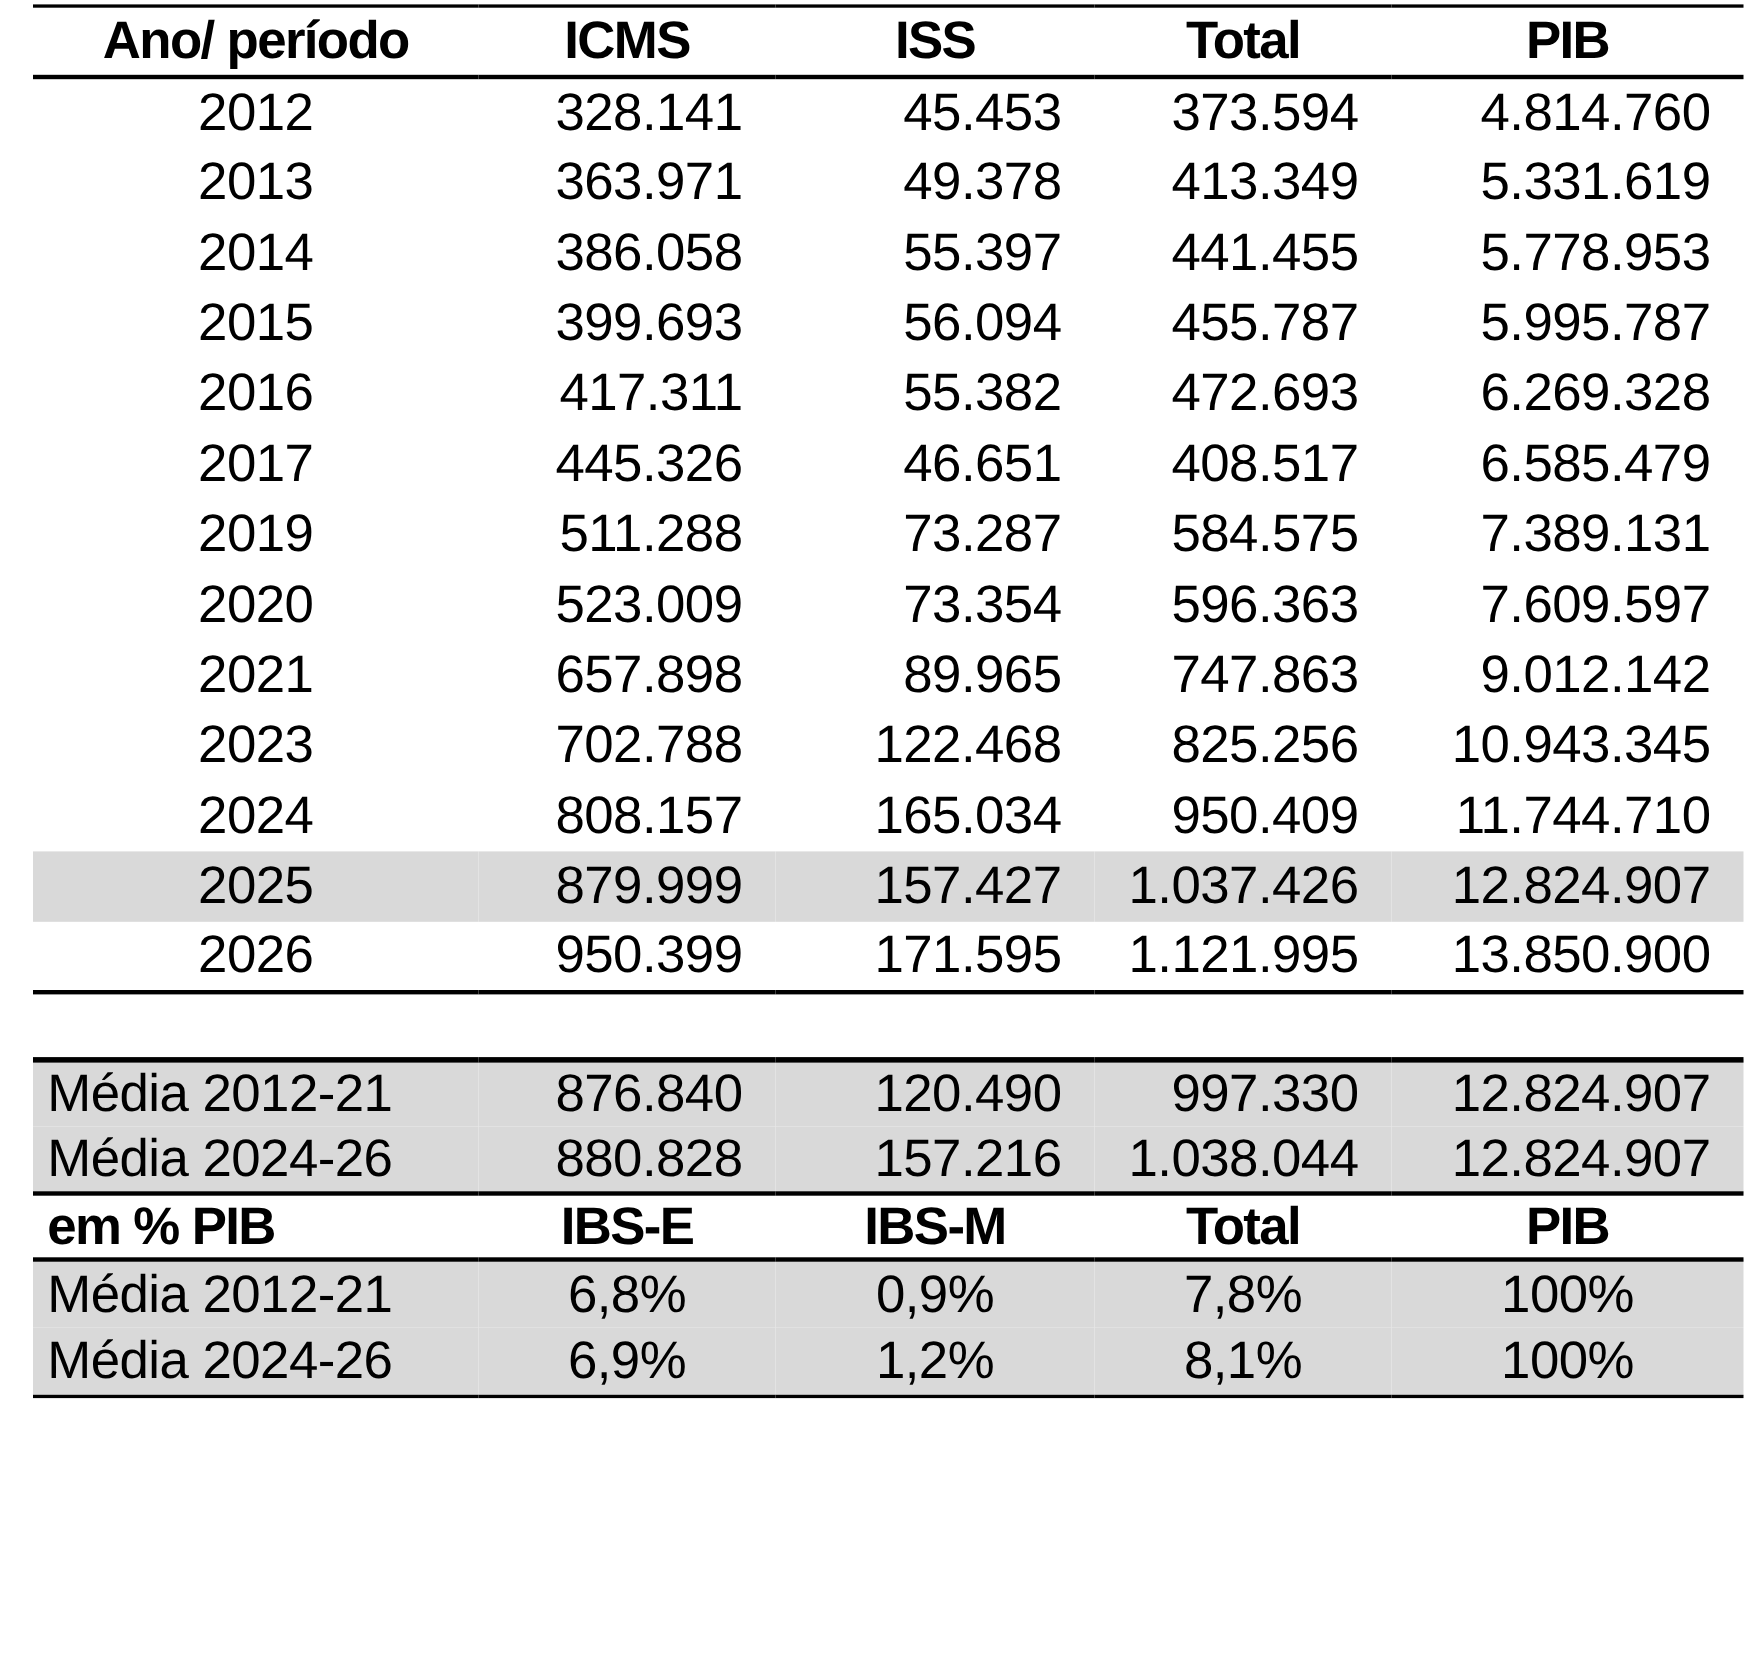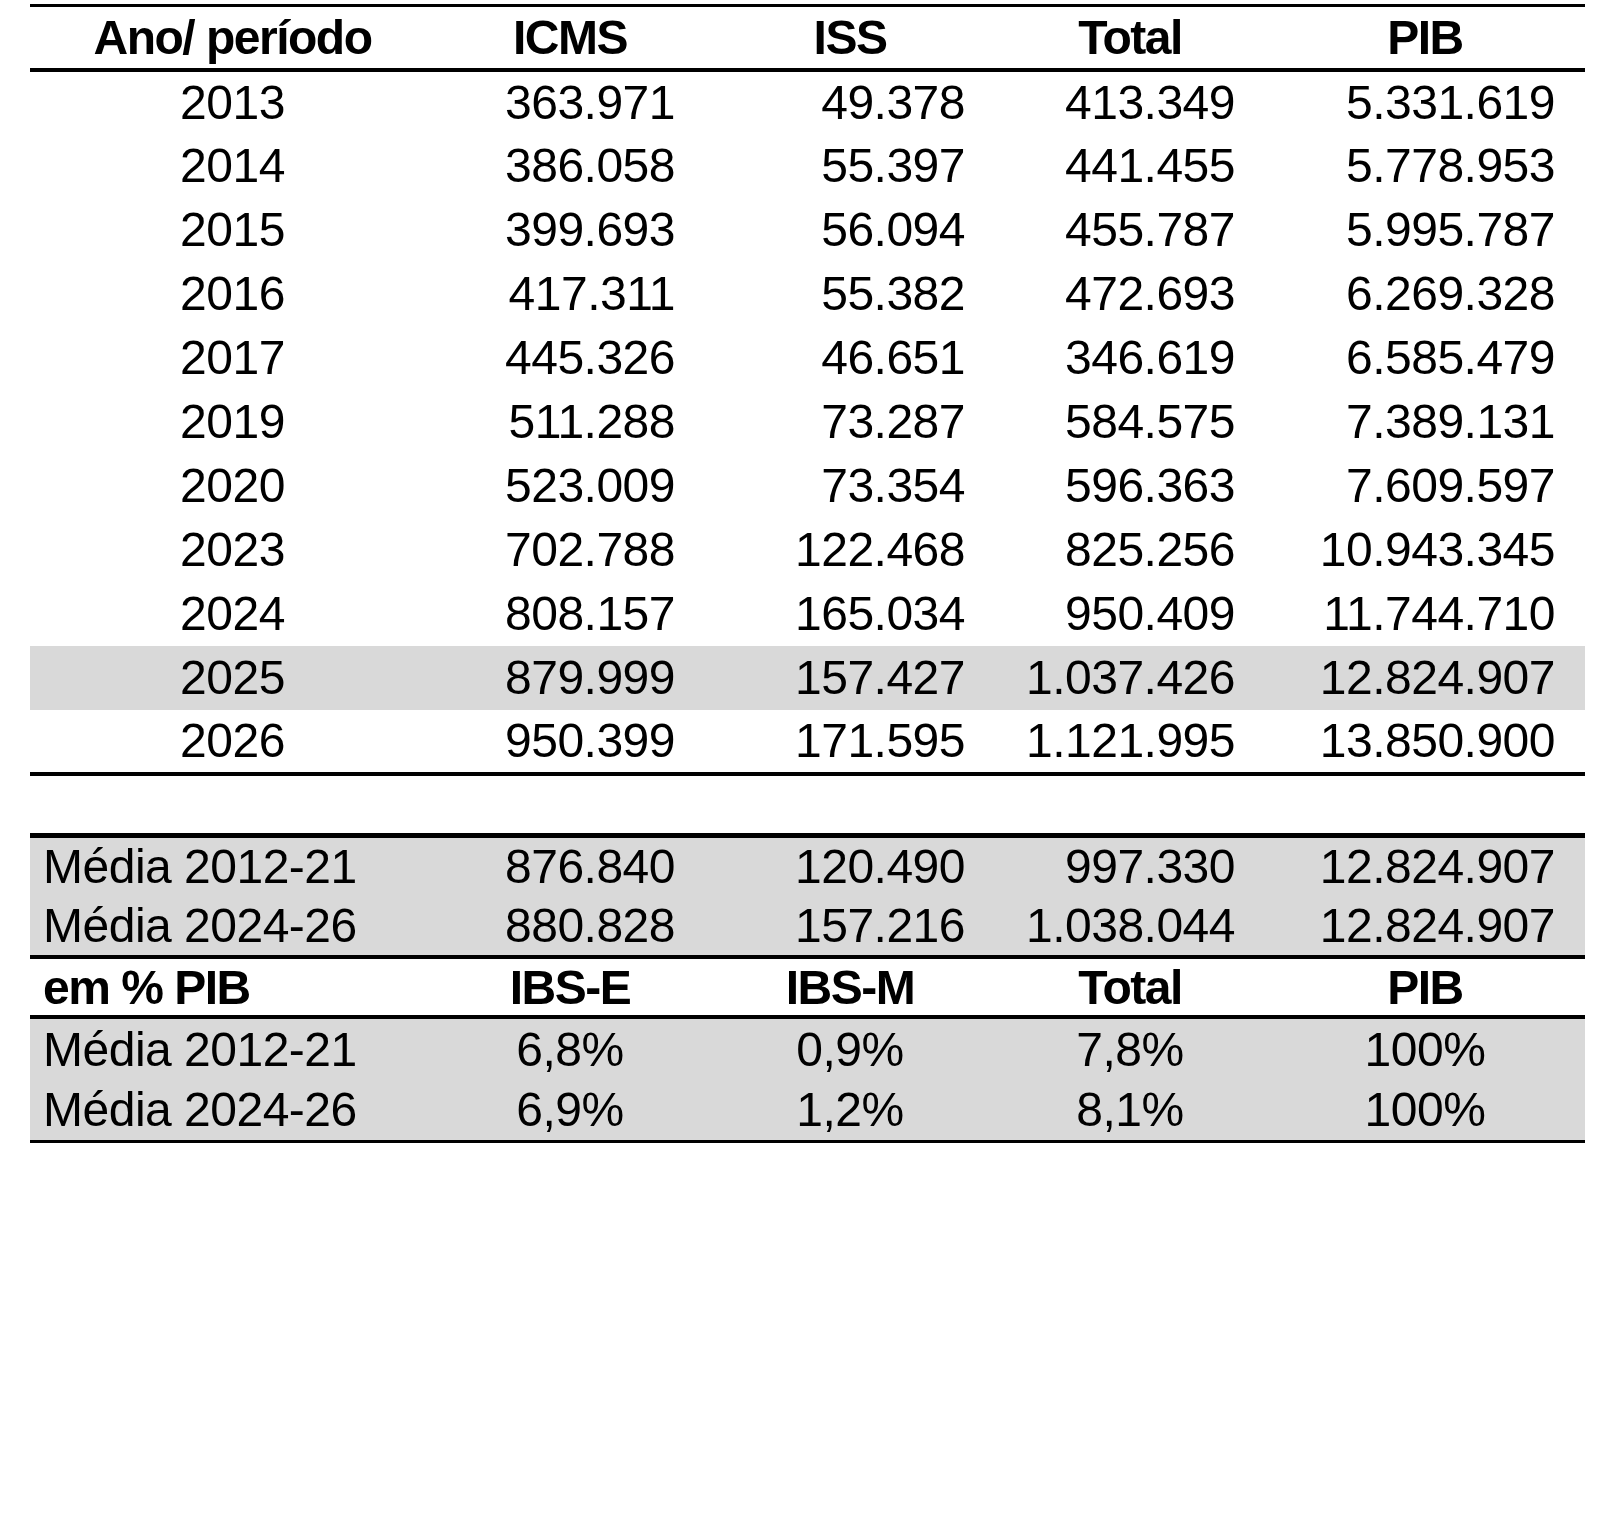--- a/index.html
+++ b/index.html
@@ -79,20 +79,27 @@
     <tr>
       <th>Ano/ período</th>
       <th>ICMS</th>
       <th>ISS</th>
       <th>Total</th>
       <th>PIB</th>
     </tr>
   </thead>
   <tbody>
     <tr>
+      <td class="year">2012</td>
+      <td class="num">328.141</td>
+      <td class="num">45.453</td>
+      <td class="num">373.594</td>
+      <td class="num">4.814.760</td>
+    </tr>
+    <tr>
       <td class="year">2013</td>
       <td class="num">363.971</td>
       <td class="num">49.378</td>
       <td class="num">413.349</td>
       <td class="num">5.331.619</td>
     </tr>
     <tr>
       <td class="year">2014</td>
       <td class="num">386.058</td>
       <td class="num">55.397</td>
@@ -110,36 +117,43 @@
       <td class="year">2016</td>
       <td class="num">417.311</td>
       <td class="num">55.382</td>
       <td class="num">472.693</td>
       <td class="num">6.269.328</td>
     </tr>
     <tr>
       <td class="year">2017</td>
       <td class="num">445.326</td>
       <td class="num">46.651</td>
-      <td class="num">346.619</td>
+      <td class="num">408.517</td>
       <td class="num">6.585.479</td>
     </tr>
     <tr>
       <td class="year">2019</td>
       <td class="num">511.288</td>
       <td class="num">73.287</td>
       <td class="num">584.575</td>
       <td class="num">7.389.131</td>
     </tr>
     <tr>
       <td class="year">2020</td>
       <td class="num">523.009</td>
       <td class="num">73.354</td>
       <td class="num">596.363</td>
       <td class="num">7.609.597</td>
+    </tr>
+    <tr>
+      <td class="year">2021</td>
+      <td class="num">657.898</td>
+      <td class="num">89.965</td>
+      <td class="num">747.863</td>
+      <td class="num">9.012.142</td>
     </tr>
     <tr>
       <td class="year">2023</td>
       <td class="num">702.788</td>
       <td class="num">122.468</td>
       <td class="num">825.256</td>
       <td class="num">10.943.345</td>
     </tr>
     <tr>
       <td class="year">2024</td>

